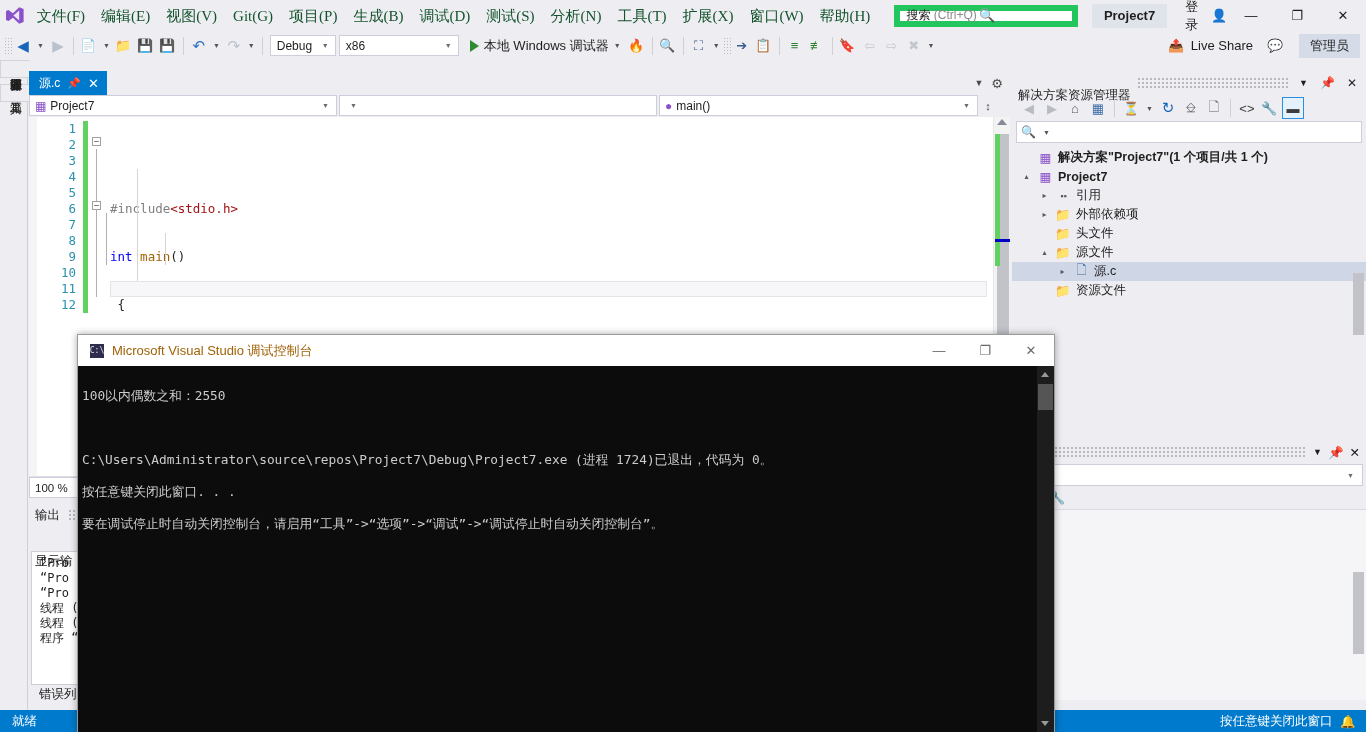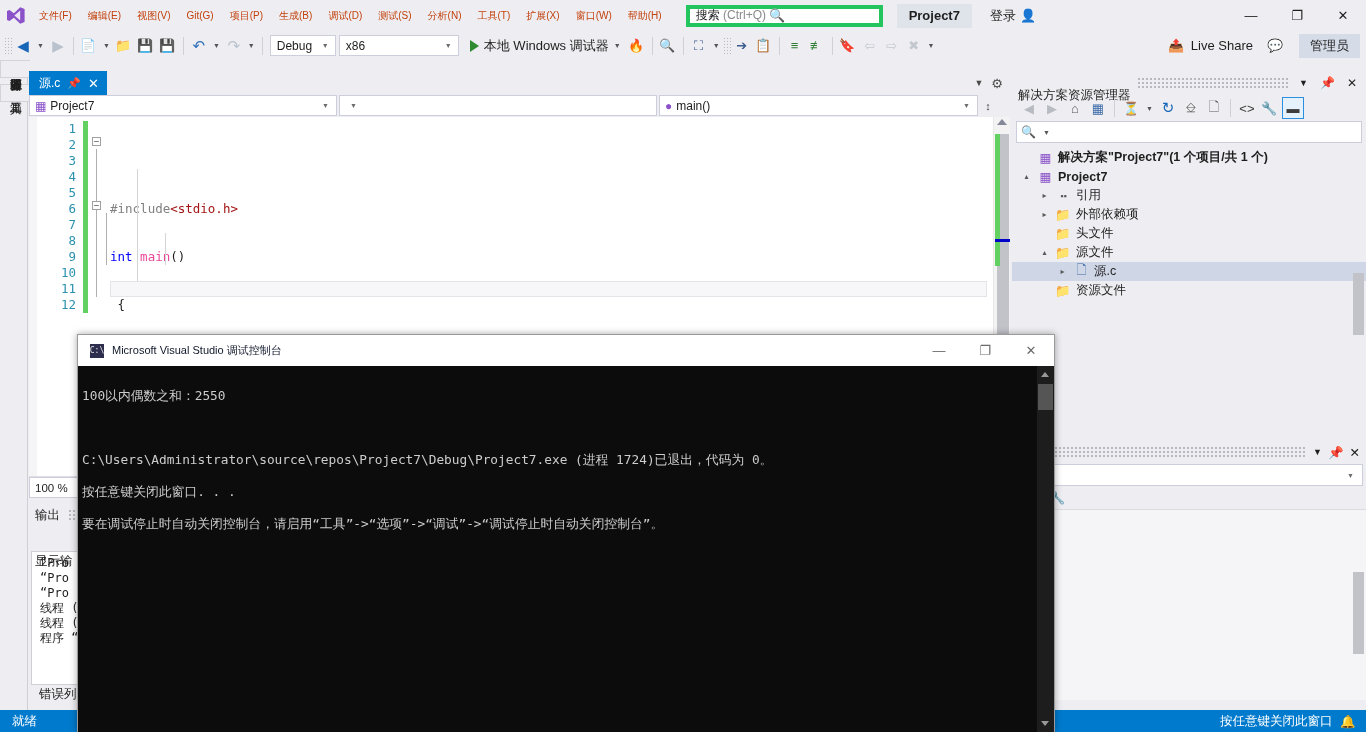--- a/index.html
+++ b/index.html
@@ -16,26 +16,27 @@
   
   .menubar {
     position: absolute; left: 0; top: 0; width: 1366px; height: 31px;
     background: #eeeef2; display: flex; align-items: center;
   }
   .vs-logo {
     width: 31px; height: 31px; display: flex; align-items: center; justify-content: center;
   }
   .vs-logo svg { display: block; }
   .menu-item {
-    padding: 4px 8px; font-size: 10px; color: #c2410c; white-space: nowrap;
+    padding: 4px 8px; font-size: 15px; color: #14532d; white-space: nowrap;
     line-height: 16px;
+    font-family: Liberation Serif, serif;
   }
   .search-wrap {
     margin-left: 16px; position: relative;
-    width: 197px; height: 22px; background: #fff; border: 4px solid #22c55e;
+    width: 197px; height: 22px; background: #fff; border: 6px solid #22c55e;
     display: flex; align-items: center;
   }
   .search-wrap .ph { font-size: 12px; padding-left: 6px; color:#1e1e1e; }
   .search-wrap .ph .grey { color: #8a8a8a; }
   .search-icon { width: 22px; text-align: center; color: #4a4a4a; font-size: 13px; }
   .proj-badge {
     margin-left: 14px; background: #dfe3ea; padding: 4px 12px; font-weight: bold;
     font-size: 13px; color: #1e1e1e; height: 24px; line-height: 16px;
   }
   .login {
@@ -145,21 +146,21 @@
   .codetext {
     flex: 1; padding-top: 4px; font-family: "DejaVu Sans Mono", monospace;
     font-size: 12.5px; line-height: 16px; white-space: pre; position: relative;
   }
   .codetext .row { height: 16px; }
   .indentguide { position: absolute; width: 1px; background: #d4d4d4; left: 27px; }
   .k  { color: #0000ff; }
   .kp { color: #8f08c4; }
   .pp { color: #808080; }
   .inc{ color: #a31515; }
-  .fn { color: #ec4899; }
+  .fn { color: #a16207; }
   .cur-line-box {
     position: absolute; left: 0; right: 6px; height: 16px; border: 1px solid #e4e4e8;
     background: #f7f7f9;
   }
   .vscroll-outer {
     width: 17px; background: #f3f3f4; position: relative; border-left: 1px solid #e8e8ea;
   }
   .vscroll-up {
     position: absolute; top: 2px; left: 3px; width: 0; height: 0;
     border-left: 5px solid transparent; border-right: 5px solid transparent;
@@ -299,21 +300,21 @@
     background: #fff; border: 1px solid #9a9a9a; box-shadow: 0 0 7px rgba(0,0,0,.35);
   }
   .console-title {
     height: 31px; background: #fff; display: flex; align-items: center;
   }
   .console-title .cico {
     width: 14px; height: 14px; background: #2d2d4e; margin: 0 8px 0 12px;
     color: #e0e0e0; font-size: 8px; display: flex; align-items: center; justify-content: center;
     font-family: "DejaVu Sans Mono", monospace;
   }
-  .console-title .ctxt { font-size: 11px; color: #0f172a; }
+  .console-title .ctxt { font-size: 13px; color: #a16207; }
   .console-caps { margin-left: auto; display: flex; height: 31px; }
   .console-cap {
     width: 46px; height: 31px; display: flex; align-items: center; justify-content: center;
     font-size: 13px; color: #6b6b6b;
   }
   .console-body {
     position: relative; height: 366px; background: #0c0c0c; color: #ccc;
     font-family: "DejaVu Sans Mono", monospace; font-size: 12.8px; line-height: 16px;
     padding: 6px 0 0 4px; white-space: pre; overflow: hidden;
   }

